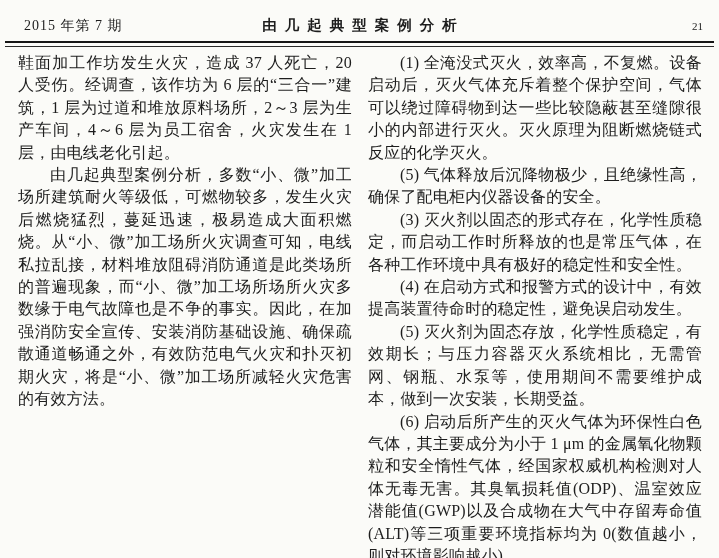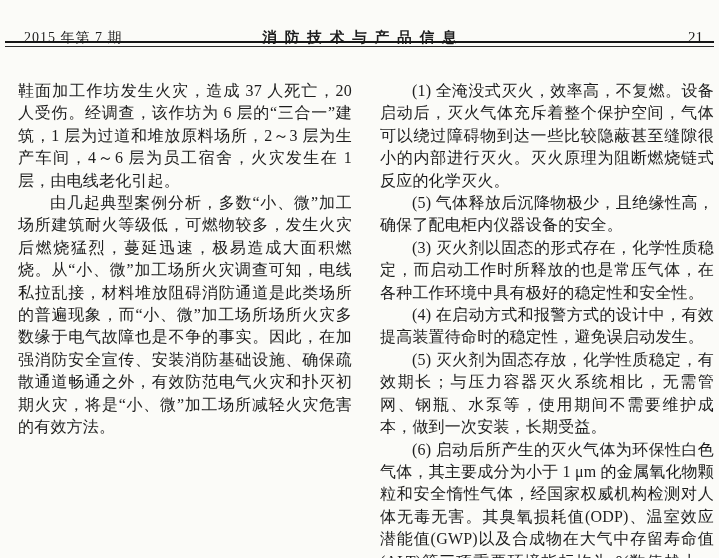--- a/index.html
+++ b/index.html
@@ -14,21 +14,21 @@
     margin: 0 auto;
     background: #fbfbf8;
     overflow: hidden;
     font-family: "Liberation Serif", "DejaVu Serif", serif;
     color: #1d1d1d;
   }
 
   
   .running-head {
     position: absolute;
-    top: 28px;
+    top: 16px;
     left: 24px;
     right: 16px;
     display: grid;
     grid-template-columns: 1fr auto 1fr;
     align-items: baseline;
     font-family: Liberation Serif, serif;
   }
   .issue {
     justify-self: start;
     font-size: 14px;
@@ -37,43 +37,42 @@
   }
   .journal-title {
     justify-self: center;
     font-size: 14.5px;
     font-weight: 600;
     letter-spacing: 8px;
     white-space: nowrap;
   }
   .page-number {
     justify-self: end;
-    font-size: 15px;
+    font-size: 11px;
     text-align: center;
   }
   .head-rule {
     position: absolute;
     top: 41px;
     left: 5px;
     right: 5px;
     height: 3px;
     border-top: 2.5px solid #161616;
     border-bottom: 1px solid #2a2a2a;
   }
 
   
   .content {
     position: absolute;
     top: 52px;
     left: 18px;
     right: 17px;
     bottom: 0;
     display: flex;
-    gap: 28px;
-    margin-top: 28px;
+    gap: 16px;
   }
   .col {
     width: 334px;
     flex: 0 0 334px;
     font-size: 16px;
     line-height: 22.4px;
     text-align: justify;
     letter-spacing: 0.2px;
   }
   .col p {
@@ -84,21 +83,21 @@
     text-indent: 2em;
   }
 </style>
 </head>
 <body>
 
 <div class="page">
 
   <div class="running-head">
     <span class="issue">2015 年第 7 期</span>
-    <span class="journal-title">消防技术与产品信息</span>
+    <span class="journal-title">由几起典型案例分析</span>
     <span class="page-number">21</span>
   </div>
   <div class="head-rule"></div>
 
   <div class="content">
 
     <div class="col">
       <p>鞋面加工作坊发生火灾，造成 37 人死亡，20 人受伤。经调查，该作坊为 6 层的“三合一”建筑，1 层为过道和堆放原料场所，2～3 层为生产车间，4～6 层为员工宿舍，火灾发生在 1 层，由电线老化引起。</p>
       <p class="indent">由几起典型案例分析，多数“小、微”加工场所建筑耐火等级低，可燃物较多，发生火灾后燃烧猛烈，蔓延迅速，极易造成大面积燃烧。从“小、微”加工场所火灾调查可知，电线私拉乱接，材料堆放阻碍消防通道是此类场所的普遍现象，而“小、微”加工场所场所火灾多数缘于电气故障也是不争的事实。因此，在加强消防安全宣传、安装消防基础设施、确保疏散通道畅通之外，有效防范电气火灾和扑灭初期火灾，将是“小、微”加工场所减轻火灾危害的有效方法。</p>
 

